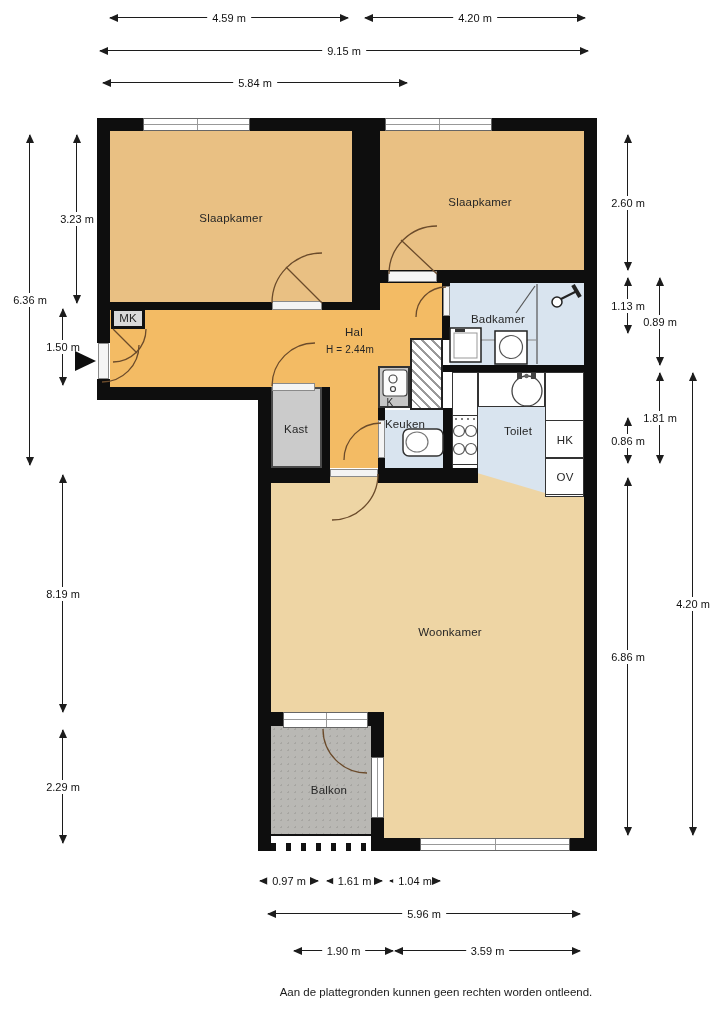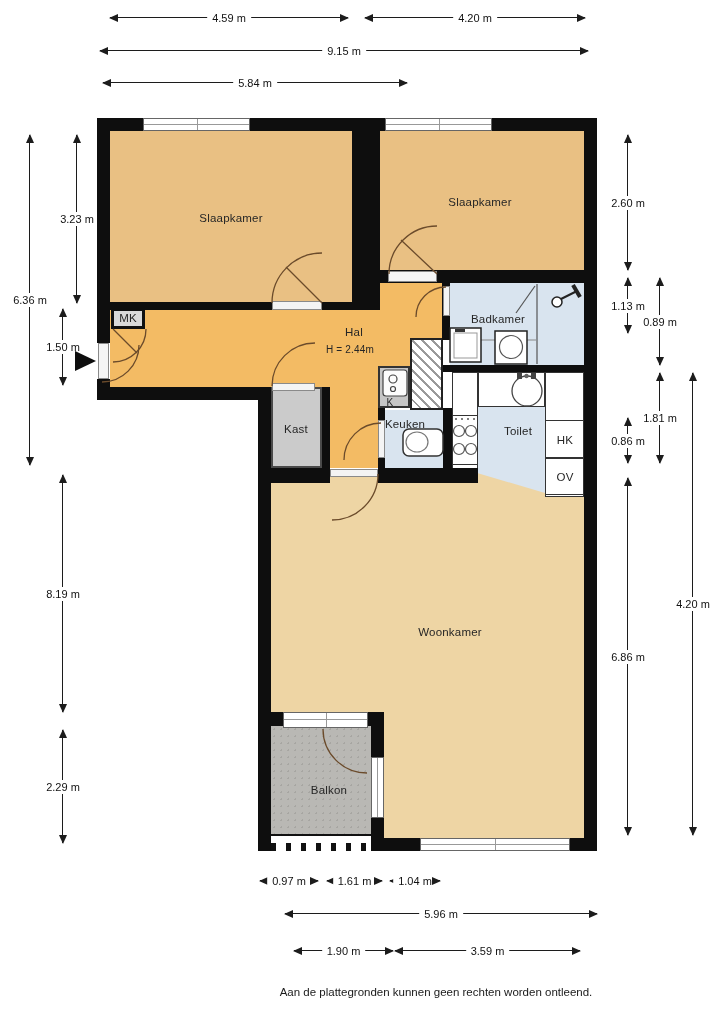--- a/index.html
+++ b/index.html
@@ -101,21 +101,21 @@
     </div>
   <div class="dim h" style="left:327px;top:880px;width:55px">
       <span class="dim-label">1.61 m</span>
     </div>
   <div class="dim h" style="left:390px;top:880px;width:50px">
       <span class="dim-label">1.04 m</span>
     </div>
   <div class="dim h" style="left:448px;top:832px;width:132px">
       <span class="dim-label">2.54 m</span>
     </div>
-  <div class="dim h" style="left:285px;top:913px;width:312px">
+  <div class="dim h" style="left:268px;top:913px;width:312px">
       <span class="dim-label">5.96 m</span>
     </div>
   <div class="dim h" style="left:294px;top:950px;width:99px">
       <span class="dim-label">1.90 m</span>
     </div>
   <div class="dim h" style="left:395px;top:950px;width:185px">
       <span class="dim-label">3.59 m</span>
     </div>
 
   <div class="floor f-bed" style="left:110px;top:131px;width:242px;height:171px"></div>

